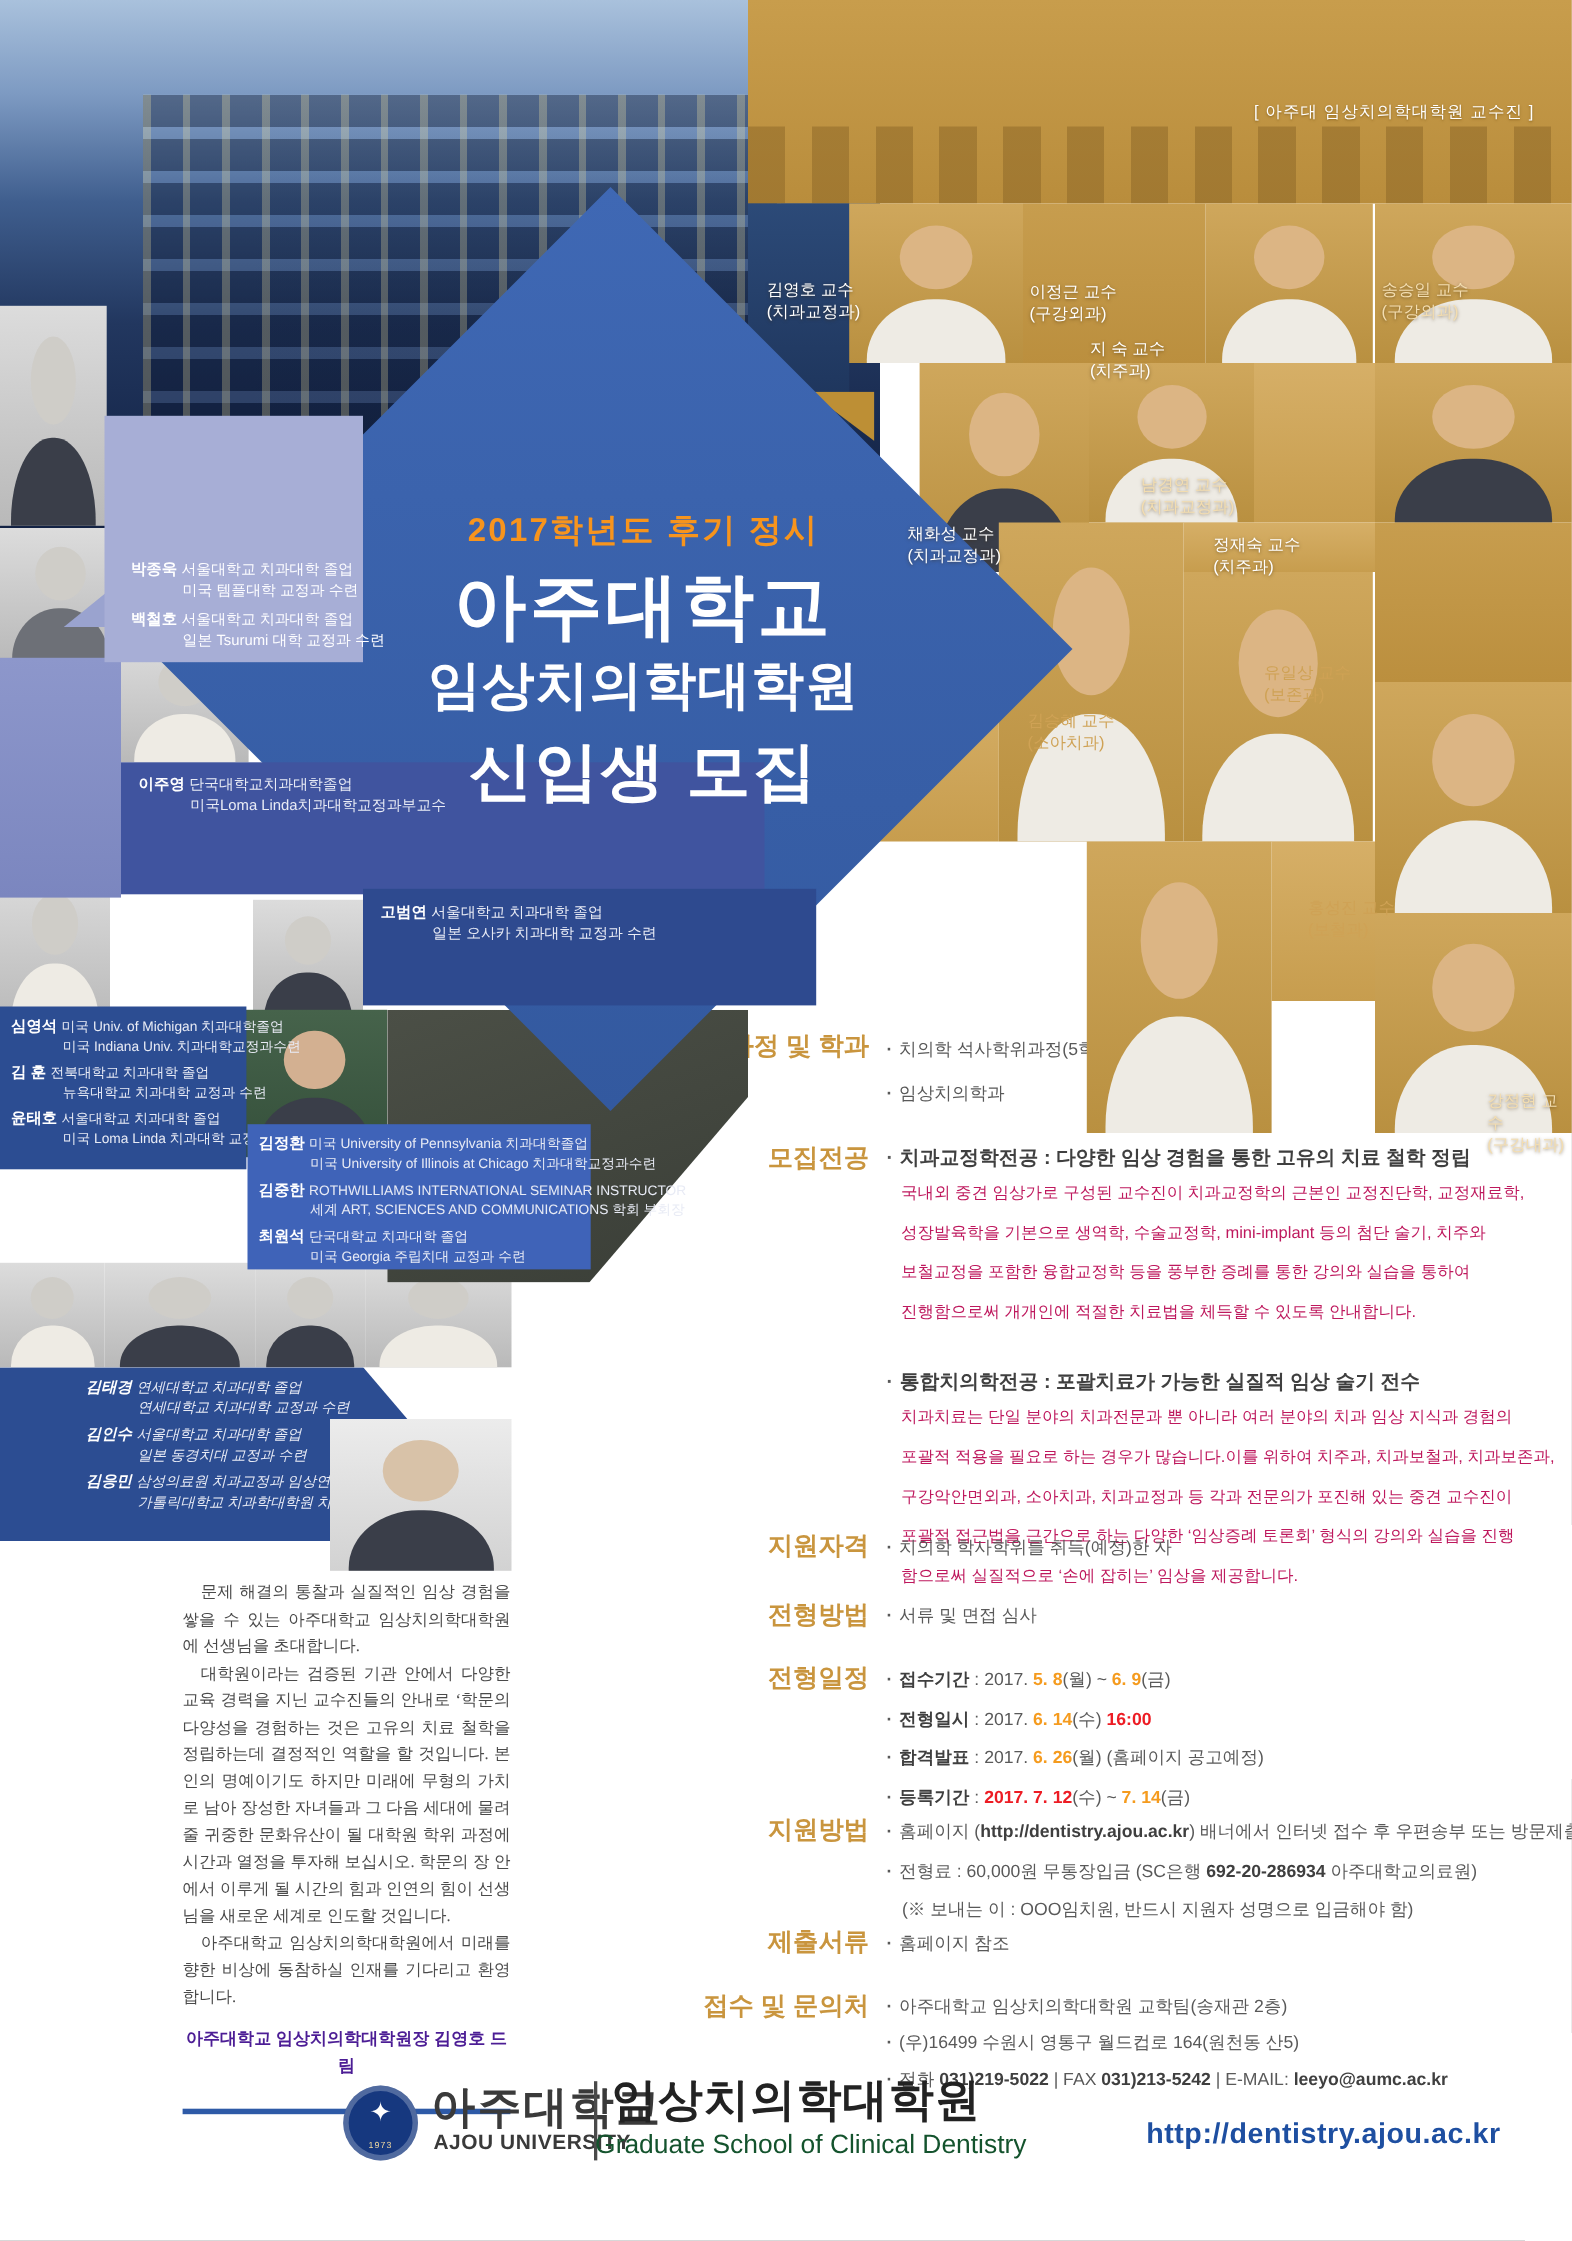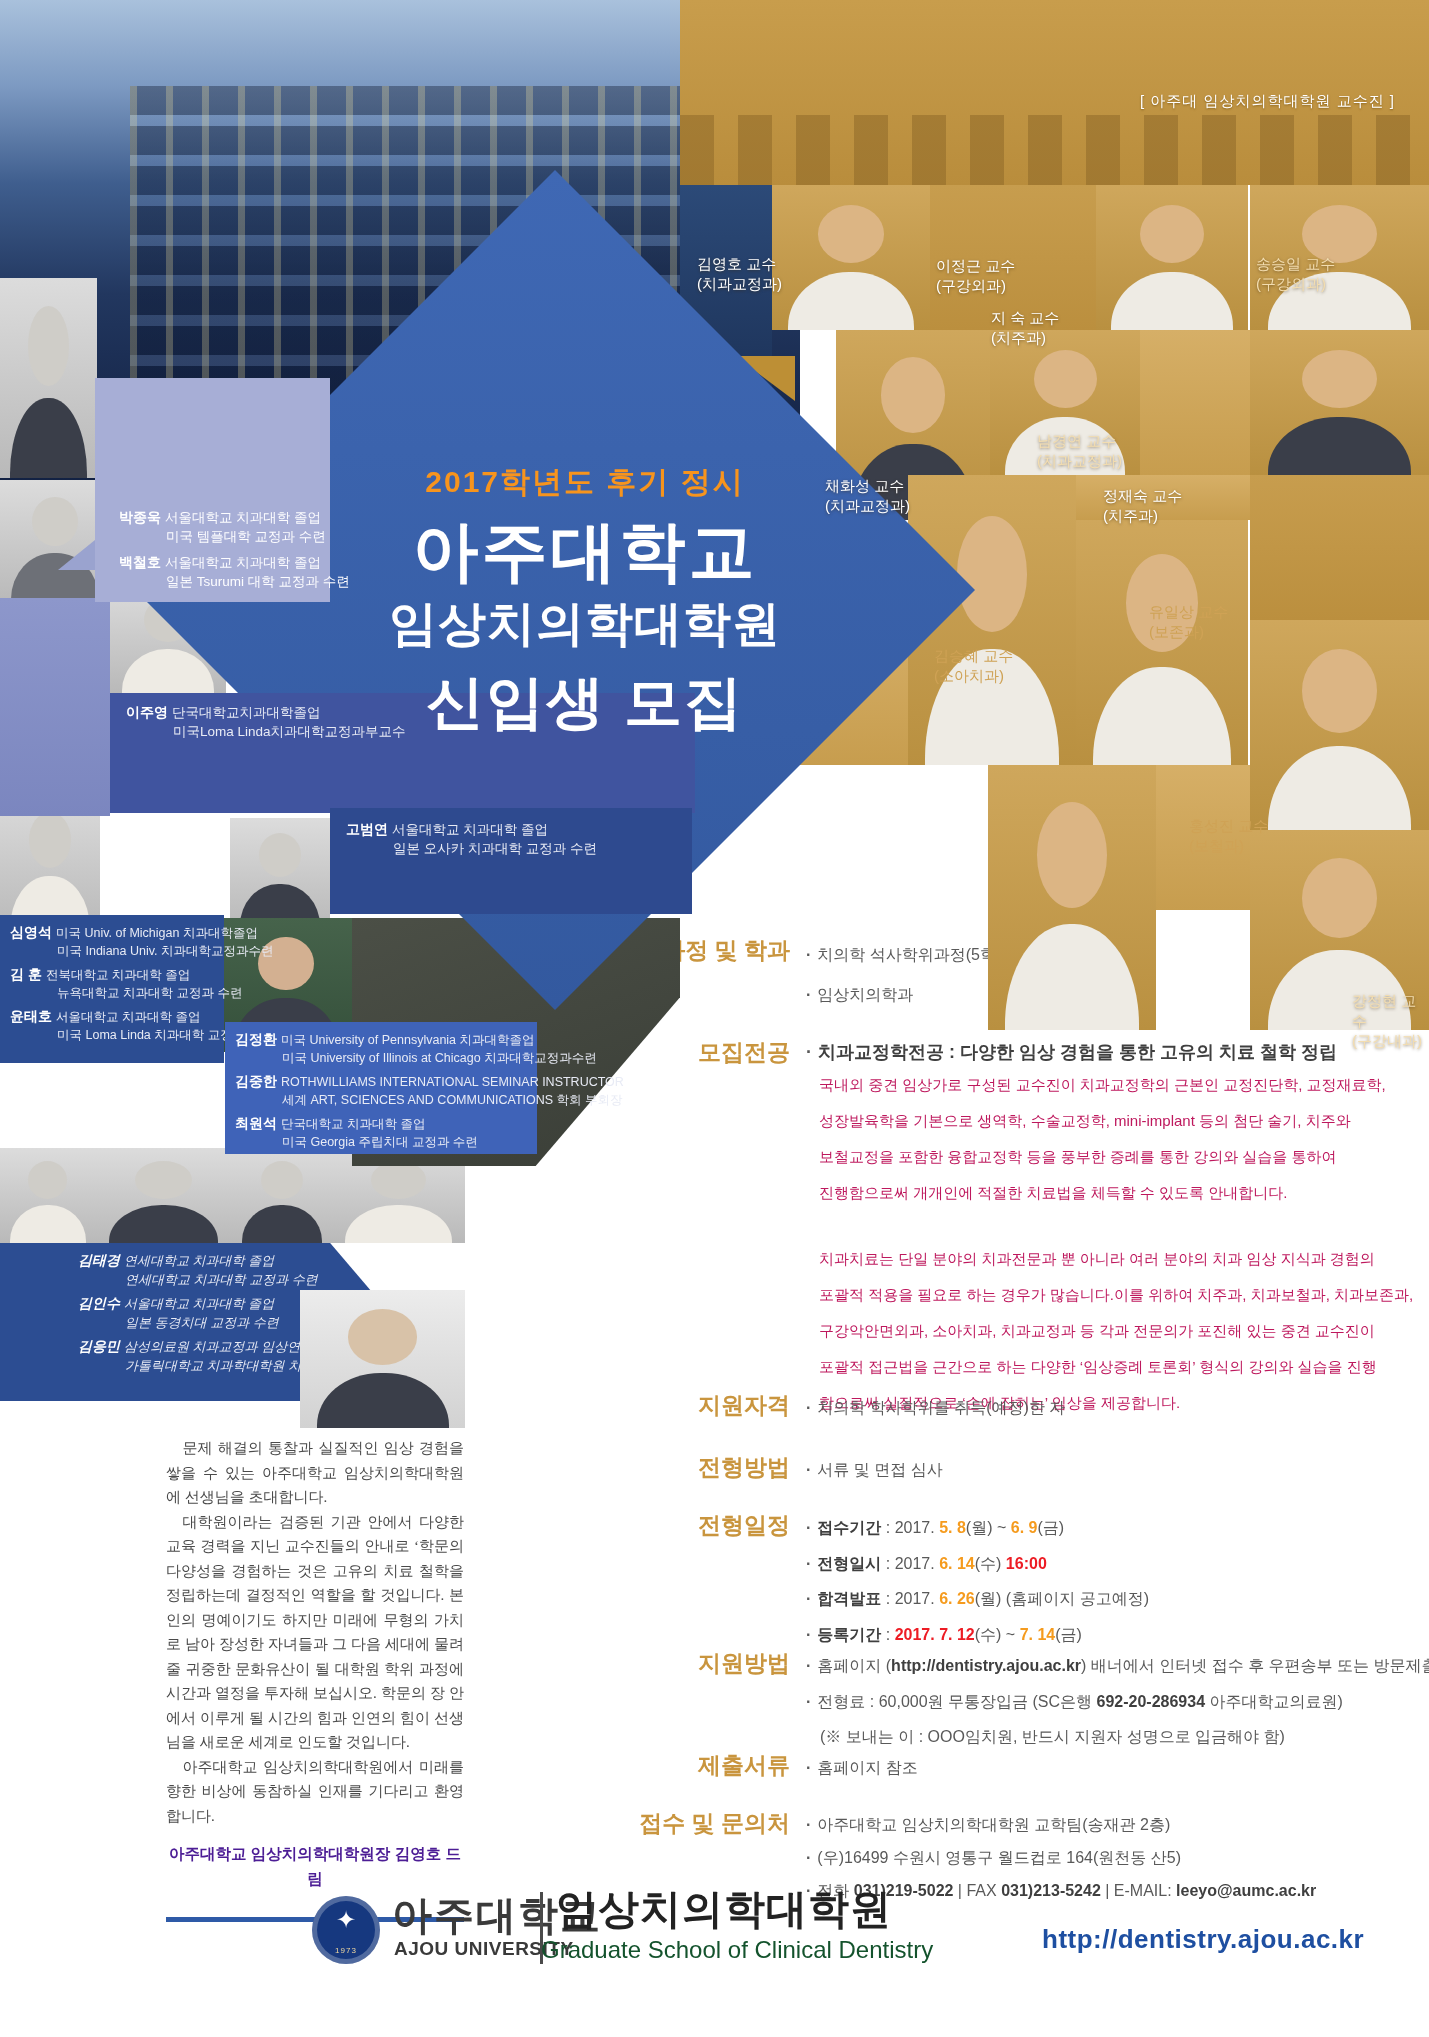--- a/index.html
+++ b/index.html
@@ -64,21 +64,21 @@
 
   
   .panel { position:absolute; z-index:4; color:#fff; }
   .panel .fl { font-size:13.5px; line-height:19px; white-space:nowrap; color:#e8ebf5; }
   .panel .fl2 { margin-left:47px; }
   .panel .fn { font-weight:bold; color:#fff; font-size:14px; margin-right:4px; }
   .panel .fp { margin-bottom:7px; }
   .p1 { left:95px; top:378px; width:235px; height:224px; background:#a7aed6; padding:130px 0 0 24px; }
   .p1 .fl { color:#fdfdff; }
   .p2 { left:110px; top:693px; width:585px; height:120px; background:#40549f; padding:10px 0 0 16px; }
-  .p3 { left:330px; top:808px; width:362px; height:106px; background:#2e4a8f; padding:12px 0 0 16px; }
+  .p3 { left:330px; top:808px; width:412px; height:106px; background:#2e4a8f; padding:12px 0 0 16px; }
   .p4 { left:0; top:915px; width:224px; height:148px; background:#2c4d92; padding:8px 0 0 10px; }
   .p4 .fl { font-size:12.5px; line-height:18px; }
   .p4 .fp { margin-bottom:5px; }
   .p5 { left:225px; top:1022px; width:312px; height:132px; background:#3f63b8; padding:8px 0 0 10px; }
   .p5 .fl { font-size:12.5px; line-height:18px; }
   .p5 .fp { margin-bottom:5px; }
   .p6 { left:0; top:1243px; width:465px; height:158px; background:#2c4d92; padding:8px 0 0 78px;
         clip-path:polygon(0 0,71% 0,100% 100%,0 100%); }
   .p6 .fl { font-size:13px; line-height:19px;font-style:italic; }
   .p6 .fp { margin-bottom:5px; }
@@ -310,20 +310,21 @@
 
   <div class="row" style="left:488px;top:1037px">
     <div class="shead">모집전공</div>
     <div class="sbody">
       <div class="mhead"><span class="bullet">·</span><span>치과교정학전공 : 다양한 임상 경험을 통한 고유의 치료 철학 정립</span></div>
       <div class="mbody">국내외 중견 임상가로 구성된 교수진이 치과교정학의 근본인 교정진단학, 교정재료학,
 성장발육학을 기본으로 생역학, 수술교정학, mini-implant 등의 첨단 술기, 치주와
 보철교정을 포함한 융합교정학 등을 풍부한 증례를 통한 강의와 실습을 통하여
 진행함으로써 개개인에 적절한 치료법을 체득할 수 있도록 안내합니다.</div>
       <div class="mgap"></div>
+      <div class="mhead"><span class="bullet">·</span><span>통합치의학전공 : 포괄치료가 가능한 실질적 임상 술기 전수</span></div>
       <div class="mbody">치과치료는 단일 분야의 치과전문과 뿐 아니라 여러 분야의 치과 임상 지식과 경험의
 포괄적 적용을 필요로 하는 경우가 많습니다.이를 위하여 치주과, 치과보철과, 치과보존과,
 구강악안면외과, 소아치과, 치과교정과 등 각과 전문의가 포진해 있는 중견 교수진이
 포괄적 접근법을 근간으로 하는 다양한 ‘임상증례 토론회’ 형식의 강의와 실습을 진행
 함으로써 실질적으로 ‘손에 잡히는’ 임상을 제공합니다.</div>
     </div>
   </div>
 
   <div class="row" style="left:488px;top:1390px">
     <div class="shead">지원자격</div>

